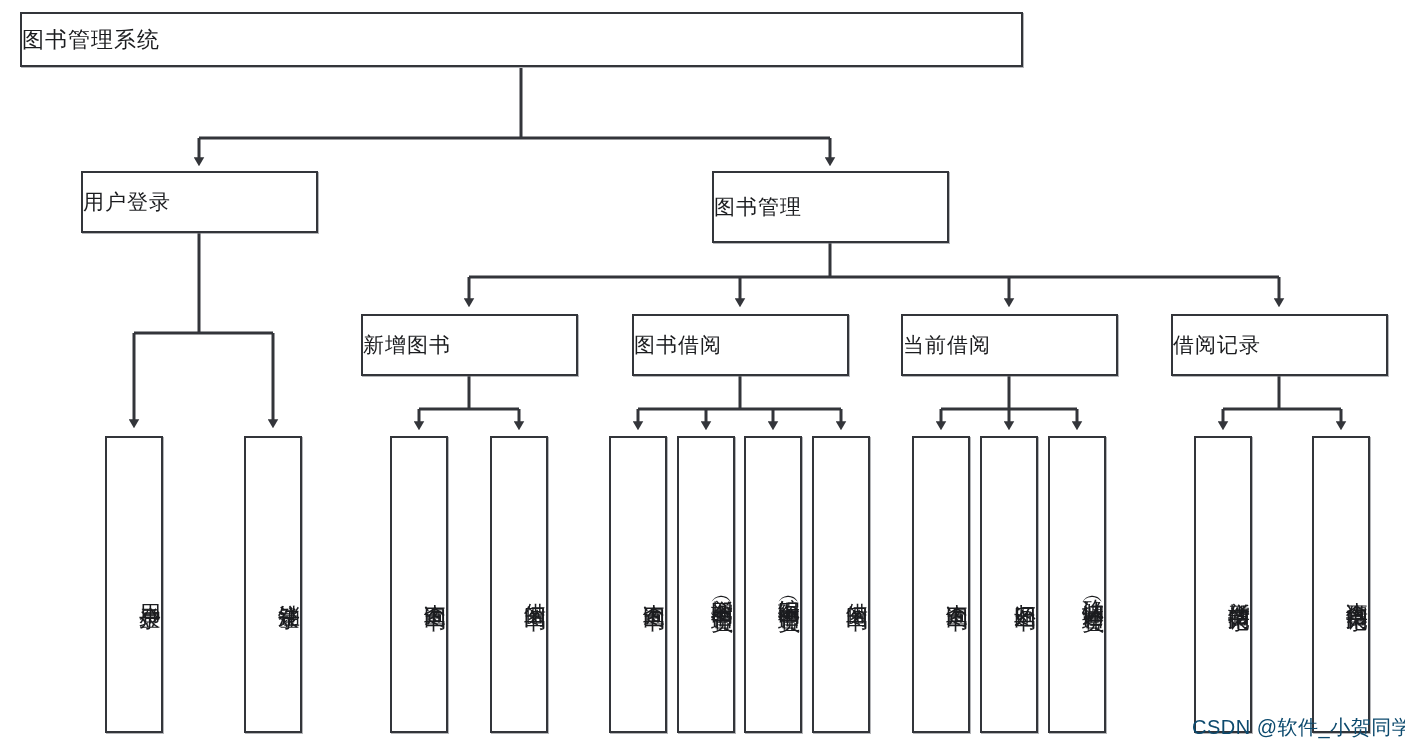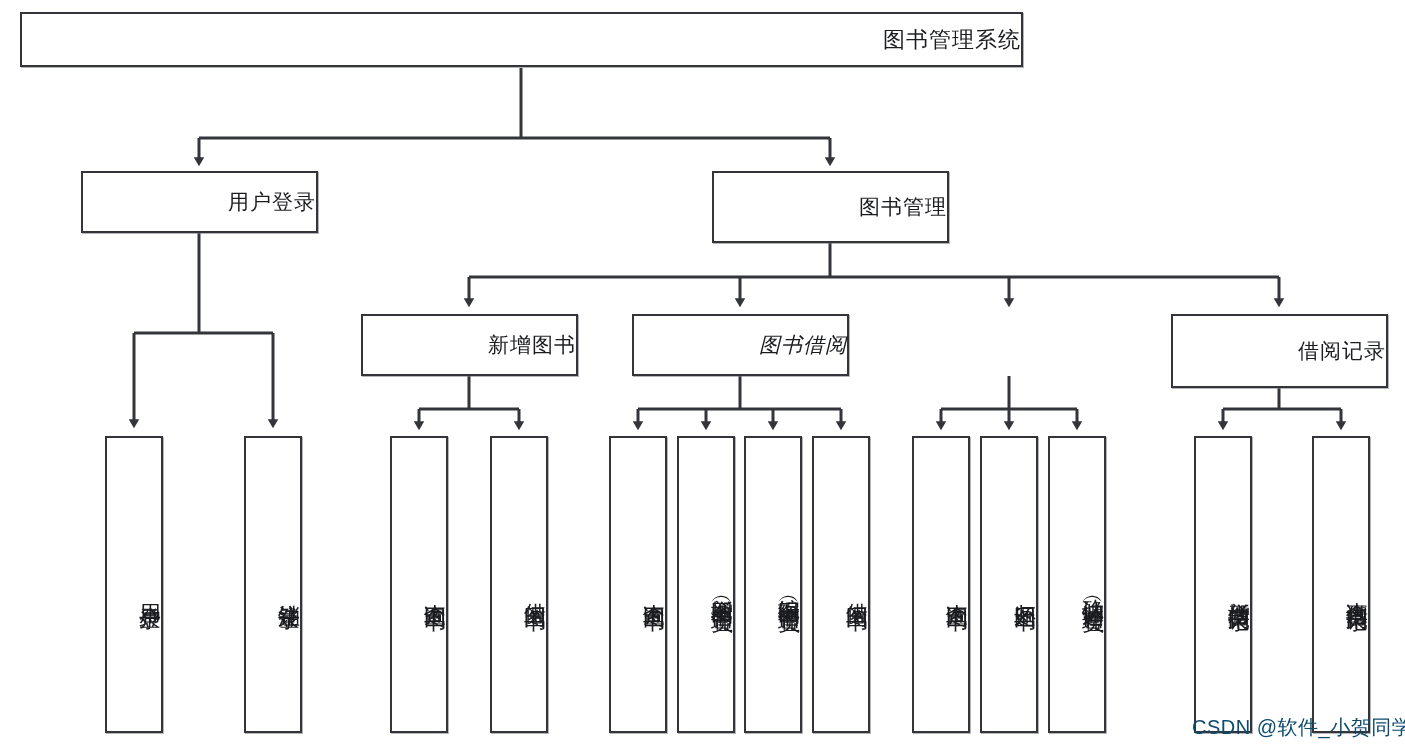--- a/index.html
+++ b/index.html
@@ -27,21 +27,21 @@
     pointer-events: none;
   }
   .node {
     position: absolute;
     box-sizing: border-box;
     background: #ffffff;
     border: 2px solid #33353a;
     box-shadow: 1px 1px 0 0 rgba(120,122,128,0.55);
     display: flex;
     align-items: center;
-    justify-content: flex-end;
+    justify-content: flex-start;
     color: #1b1c1f;
     line-height: 1.18;
     z-index: 2;
   }
   .node.h {
     font-size: 21px;
     letter-spacing: 1px;
     white-space: nowrap;
   }
   .node.root {
@@ -138,26 +138,29 @@
   </div>
 
   <div class="node h" style="left:712px; top:171px; width:237px; height:72px;">
     <span>图书管理</span>
   </div>
 
   <div class="node h" style="left:361px; top:314px; width:217px; height:62px;">
     <span>新增图书</span>
   </div>
 
-  <div class="node h" style="left:632px; top:314px; width:217px; height:62px;font-style:italic;">
+  <div class="node h" style="left:632px; top:314px; width:217px; height:62px;">
     <span>图书借阅</span>
   </div>
 
-
-  <div class="node h" style="left:1171px; top:314px; width:217px; height:74px;">
+  <div class="node h" style="left:901px; top:314px; width:217px; height:62px;">
+    <span>当前借阅</span>
+  </div>
+
+  <div class="node h" style="left:1171px; top:314px; width:217px; height:62px;">
     <span>借阅记录</span>
   </div>
 
   <div class="node v" style="left:105px; top:436px; width:58px; height:297px;">
     <span class="vtxt">用户登录</span>
   </div>
 
   <div class="node v" style="left:244px; top:436px; width:58px; height:297px;">
     <span class="vtxt">注销登录</span>
   </div>

